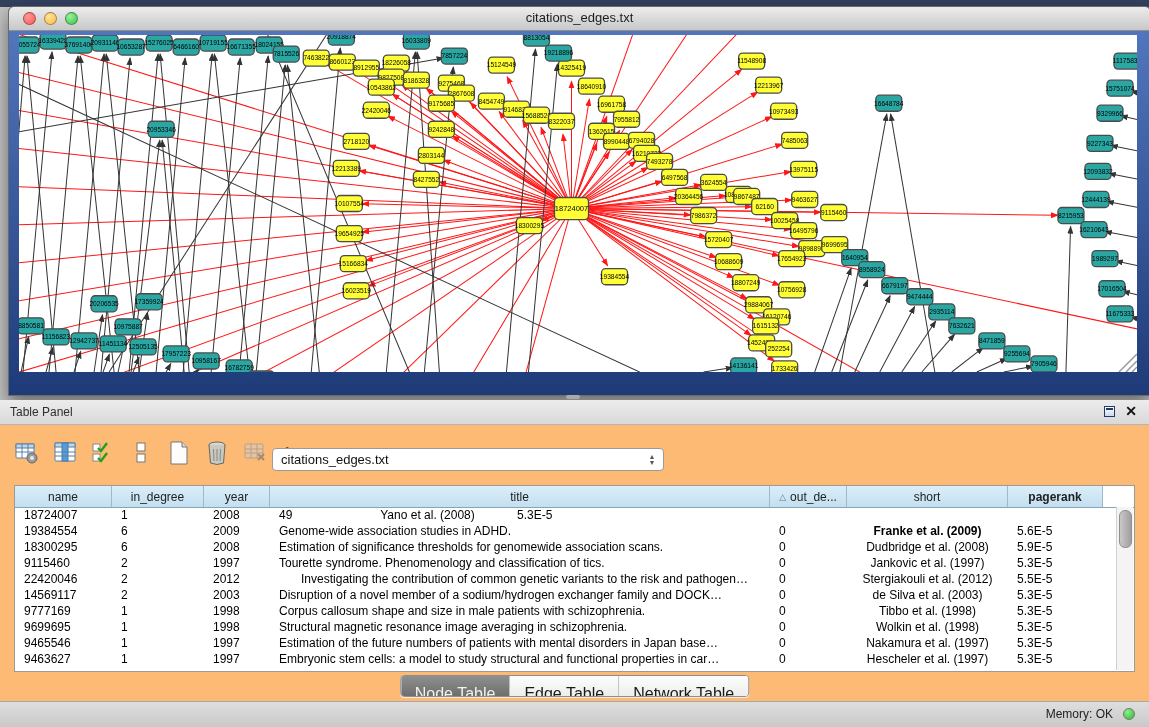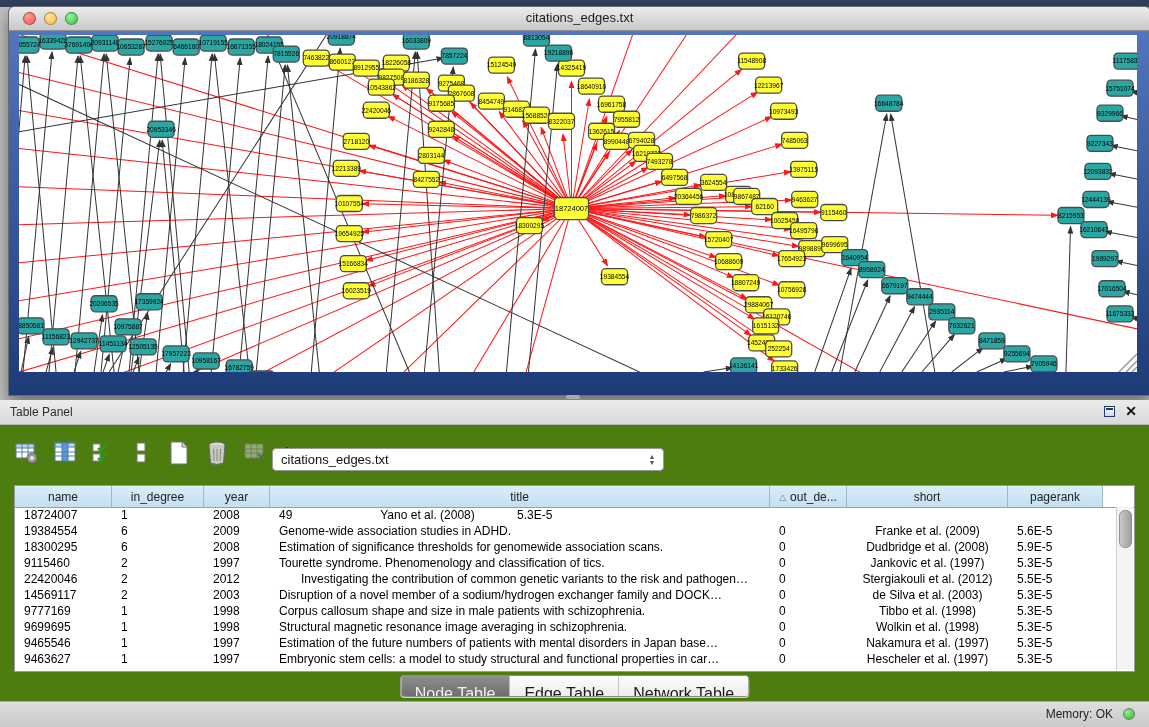--- a/index.html
+++ b/index.html
@@ -34,21 +34,21 @@
   .canvas{
     position:absolute;left:10px;right:13px;top:4px;bottom:23px;
     background:#ffffff;overflow:hidden;
   }
   .canvas svg{display:block;width:100%;height:100%;}
 
   
   .divider-grip{position:absolute;left:566px;top:395px;width:14px;height:4px;border-radius:2px;background:#a9a9a9;}
 
   
-  .table-panel{position:absolute;left:0;top:400px;width:1149px;height:302px;background:#4d7c0f;}
+  .table-panel{position:absolute;left:0;top:400px;width:1149px;height:302px;background:#fdba74;}
   .tp-header{
     height:24px;background:linear-gradient(#ececec,#d9d9d9);
     border-bottom:1px solid #b5b5b5;position:relative;
   }
   .tp-title{position:absolute;left:10px;top:5px;font-size:12px;color:#2e2e2e;}
   .tp-float{position:absolute;right:34px;top:6px;width:11px;height:11px;border:1px solid #223a66;
     box-sizing:border-box;background:linear-gradient(#fff,#cdd8ea);}
   .tp-float:before{content:"";position:absolute;left:1px;top:1px;right:1px;height:2px;background:#223a66;}
   .tp-close{position:absolute;right:12px;top:3px;font-size:14px;font-weight:bold;color:#111;cursor:default;}
 
@@ -868,40 +868,40 @@
           <div class="gh-cell" style="width: 500px;">
             <span>title</span>
           </div>
           <div class="gh-cell" style="width: 77px;">
             <span class="sort-tri">△</span>
             <span>out_de...</span>
           </div>
           <div class="gh-cell" style="width: 161px;">
             <span>short</span>
           </div>
-          <div class="gh-cell" style="width: 95px;">
+          <div class="gh-cell" style="width: 95px; font-weight: bold;">
             <span>pagerank</span>
           </div>
         </div>
       <div class="grid-rows" id="grid-rows">
           <div class="grid-row">
             <div class="gr-cell" style="width: 97px;">18724007</div>
             <div class="gr-cell" style="width: 92px;">1</div>
             <div class="gr-cell" style="width: 66px;">2008</div>
             <div class="gr-cell" style="width: 77px;">49</div>
             <div class="gr-cell center" style="width: 161px;">Yano et al. (2008)</div>
             <div class="gr-cell" style="width: 95px;">5.3E-5</div>
           </div>
           <div class="grid-row">
             <div class="gr-cell" style="width: 97px;">19384554</div>
             <div class="gr-cell" style="width: 92px;">6</div>
             <div class="gr-cell" style="width: 66px;">2009</div>
             <div class="gr-cell" style="width: 500px;">Genome-wide association studies in ADHD.</div>
             <div class="gr-cell" style="width: 77px;">0</div>
-            <div class="gr-cell center" style="width: 161px;">Franke et al. (2009)</div>
+            <div class="gr-cell center" style="width: 161px; font-weight: bold;">Franke et al. (2009)</div>
             <div class="gr-cell" style="width: 95px;">5.6E-5</div>
           </div>
           <div class="grid-row">
             <div class="gr-cell" style="width: 97px;">18300295</div>
             <div class="gr-cell" style="width: 92px;">6</div>
             <div class="gr-cell" style="width: 66px;">2008</div>
             <div class="gr-cell" style="width: 500px;">Estimation of significance thresholds for genomewide association scans.</div>
             <div class="gr-cell" style="width: 77px;">0</div>
             <div class="gr-cell center" style="width: 161px;">Dudbridge et al. (2008)</div>
             <div class="gr-cell" style="width: 95px;">5.9E-5</div>

